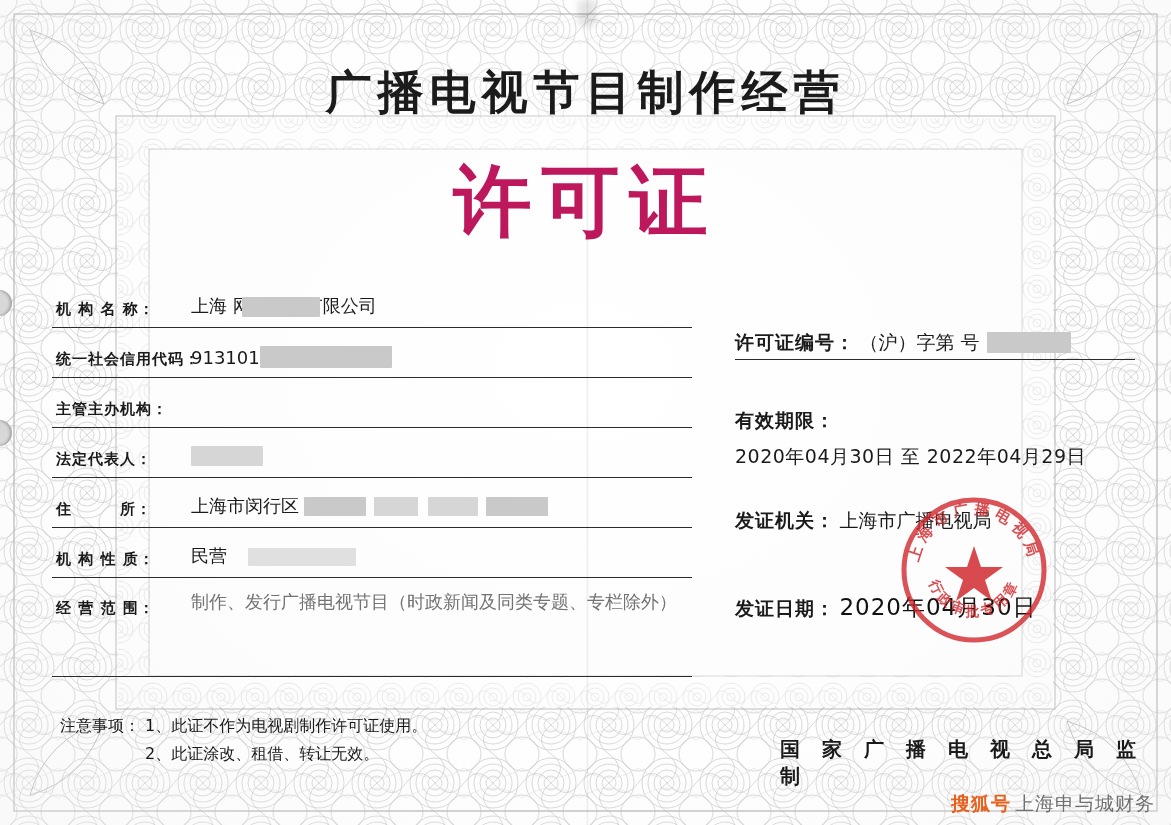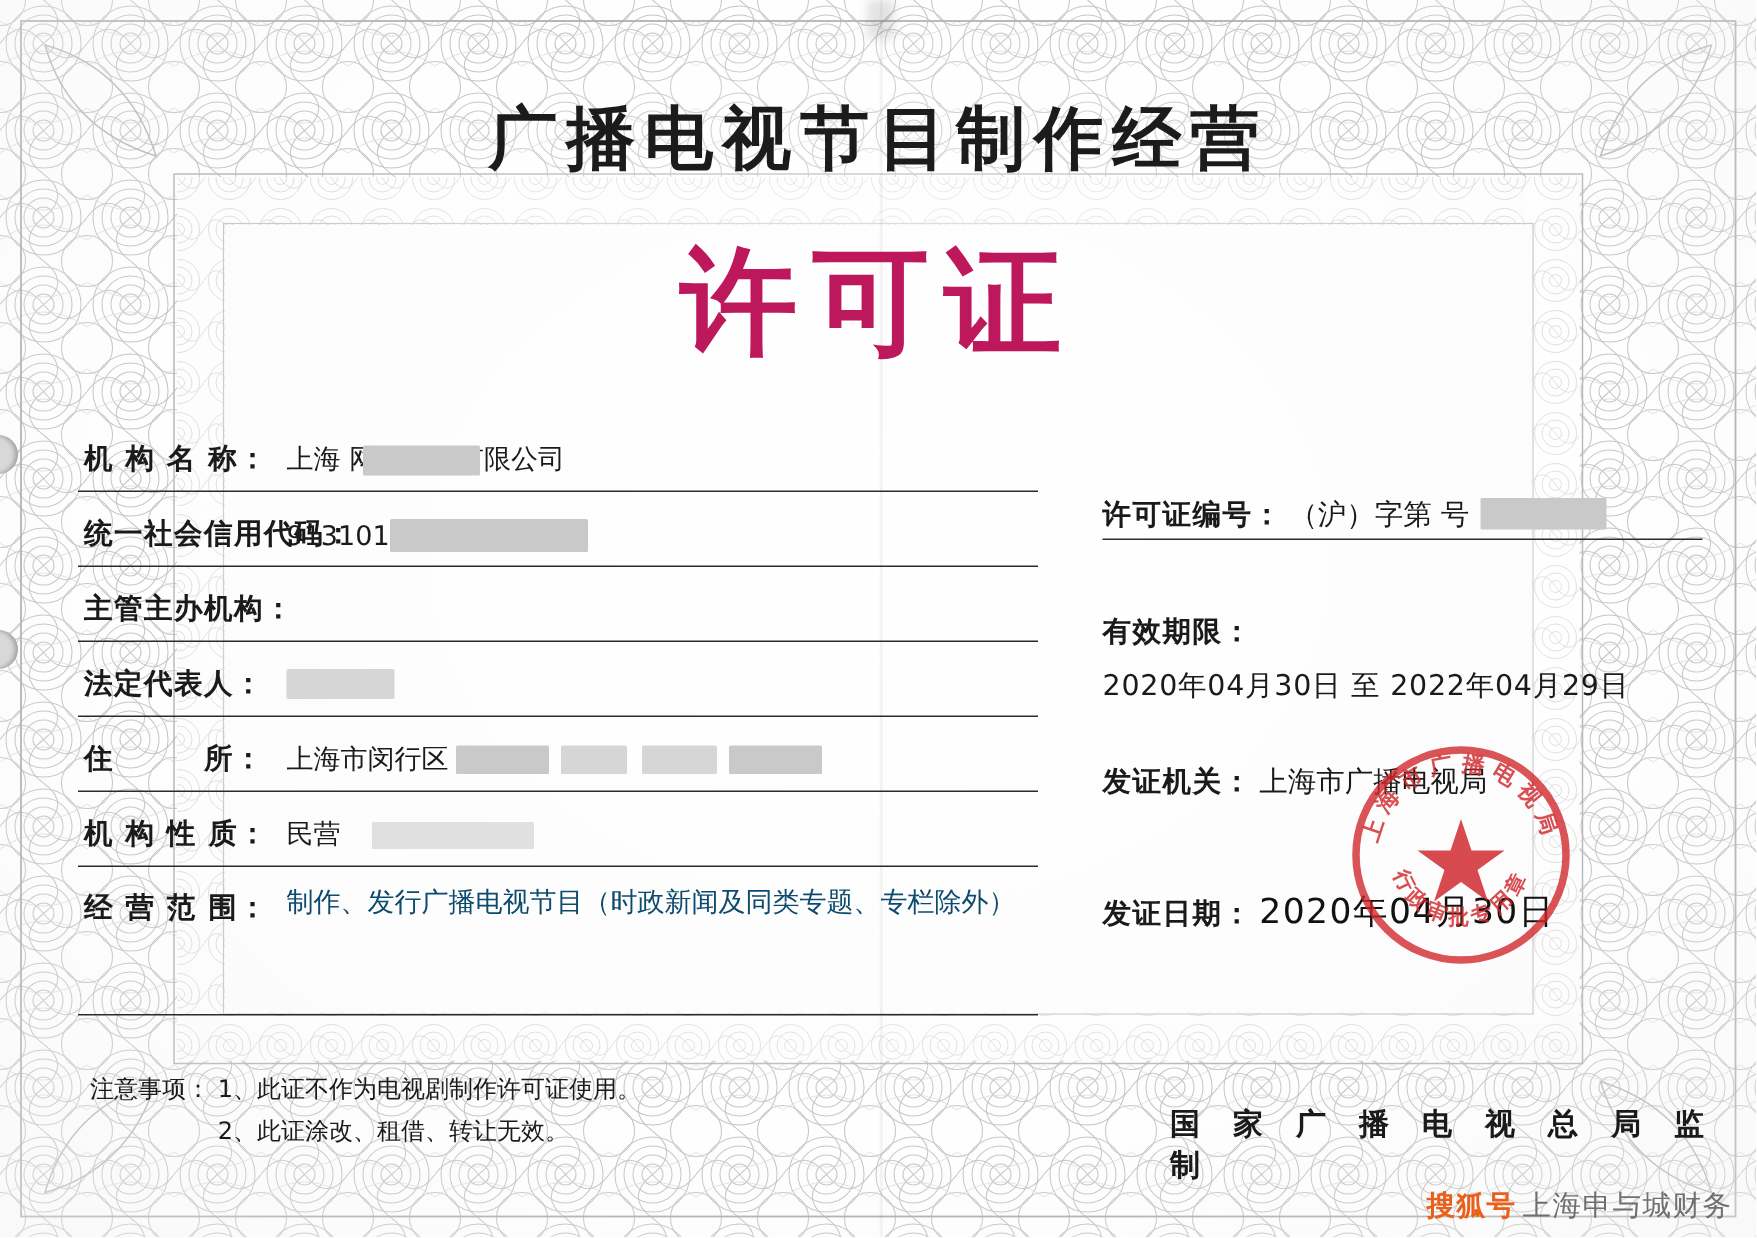--- a/index.html
+++ b/index.html
@@ -110,21 +110,21 @@
   .field-row {
     position: relative;
     height: 49px;
     border-bottom: 1.3px solid #2b2b2b;
   }
   .field-label {
     position: absolute;
     left: 4px;
     bottom: 8px;
     font-family: "DejaVu Sans", sans-serif;
-    font-size: 19px;
+    font-size: 15px;
     font-weight: bold;
     color: #1a1a1a;
     letter-spacing: 1px;
     white-space: nowrap;
   }
   .field-value {
     position: absolute;
     left: 139px;
     bottom: 9px;
     font-family: "DejaVu Sans", sans-serif;
@@ -148,21 +148,21 @@
     border-bottom: 1.3px solid #2b2b2b;
   }
   .scope-text {
     position: absolute;
     left: 139px;
     top: 6px;
     width: 490px;
     font-family: "DejaVu Sans", sans-serif;
     font-size: 18px;
     line-height: 36px;
-    color: #0c4a6e;
+    color: #737373;
   }
 
   
   .fields-right {
     position: absolute;
     left: 735px;
     top: 330px;
     width: 400px;
   }
   .r-row { position: relative; margin-bottom: 10px; }

